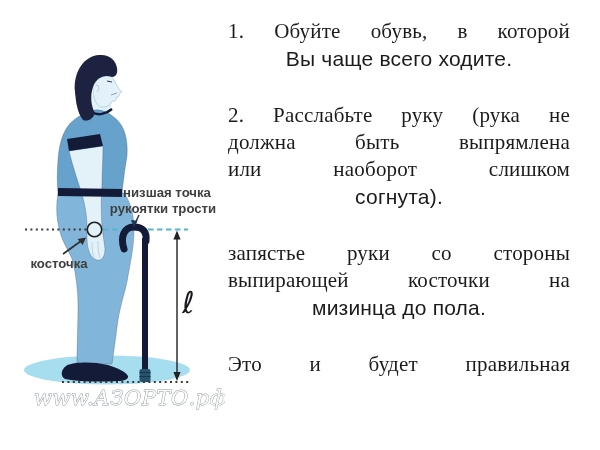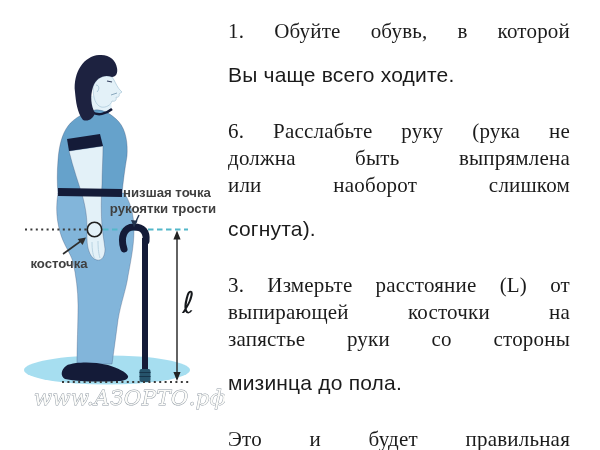--- a/index.html
+++ b/index.html
@@ -3,21 +3,21 @@
 <meta charset="utf-8">
 <style>
   html,body{margin:0;padding:0;background:#ffffff;}
   #stage{position:relative;width:600px;height:450px;background:#ffffff;overflow:hidden;
          font-family:"Liberation Sans",sans-serif;}
   #figure-svg{position:absolute;left:0;top:0;}
   .col{position:absolute;left:228px;top:18px;width:342px;color:#1b1b1b;
        font:400 21px/27px "Liberation Sans",sans-serif;letter-spacing:0.2px;}
   .para{margin:0 0 30px 0;}
   .jl{text-align:justify;text-align-last:justify;font-family:Liberation Serif, serif;}
-  .ll{text-align:left;margin-top:16px;}
+  .ll{text-align:center;}
   .diagram-label{font-family:"Liberation Sans",sans-serif;font-size:13.2px;font-weight:700;}
   .length-symbol{font-family:"DejaVu Serif","DejaVu Sans",serif;font-style:italic;font-size:30px;}
   .watermark{font-family:"DejaVu Serif",serif;font-style:italic;font-size:21px;
              paint-order:stroke;letter-spacing:0.5px;}
 </style>
 </head>
 <body>
 
 <div id="stage">
 
@@ -90,29 +90,28 @@
 
     <text x="34" y="405" class="watermark" fill="#fbfbf8" stroke="#8f99a4" stroke-width="0.9">www.АЗОРТО.рф</text>
   </svg>
 
   <div class="col">
     <div class="para">
       <div class="jl">1.  Обуйте обувь, в которой</div>
       <div class="ll">Вы чаще всего ходите.</div>
     </div>
     <div class="para">
-      <div class="jl">6. Расслабьте руку (рука не</div>
+      <div class="jl">2. Расслабьте руку (рука не</div>
       <div class="jl">должна быть выпрямлена</div>
       <div class="jl">или наоборот слишком</div>
       <div class="ll">согнута).</div>
     </div>
     <div class="para">
-      <div class="jl">3. Измерьте расстояние (L) от</div>
+      <div class="jl">запястье руки со стороны</div>
       <div class="jl">выпирающей косточки на</div>
-      <div class="jl">запястье руки со стороны</div>
       <div class="ll">мизинца до пола.</div>
     </div>
     <div class="para">
       <div class="jl">Это и будет правильная</div>
     </div>
   </div>
 
 </div>
 
 </body></html>

